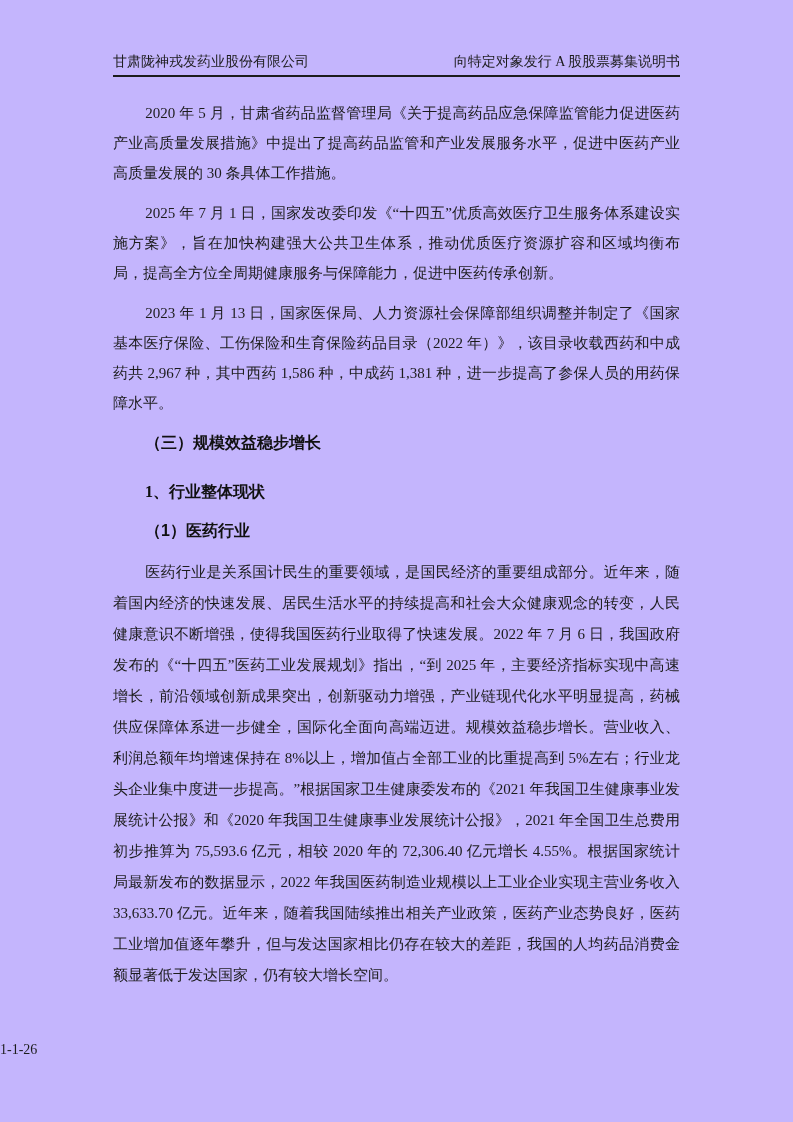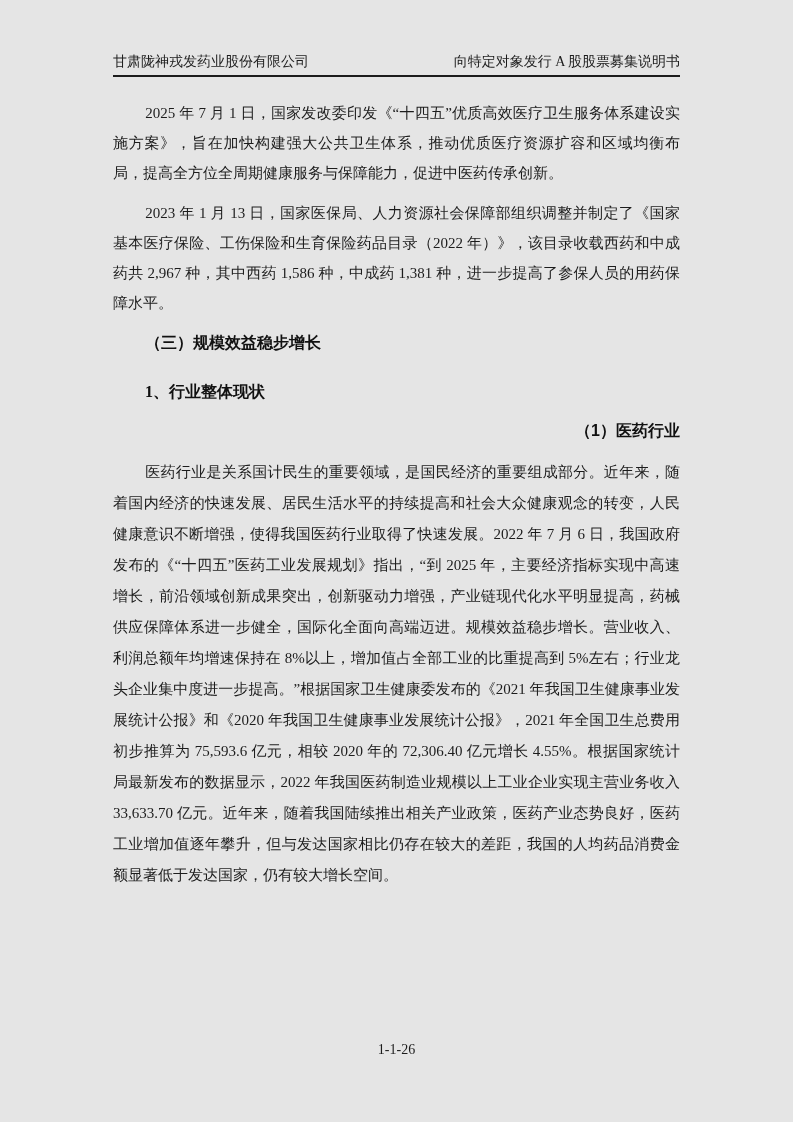--- a/index.html
+++ b/index.html
@@ -11,21 +11,21 @@
   body {
     width: 793px;
     height: 1122px;
     font-family: "Liberation Serif", "DejaVu Serif", serif;
     color: #1c1c1c;
   }
   .page {
     position: relative;
     width: 793px;
     height: 1122px;
-    background: #e5e5e5;
+    background: #c4b5fd;
     overflow: hidden;
     box-sizing: border-box;
   }
   .header {
     margin: 53px 113px 0 113px;
     display: flex;
     justify-content: space-between;
     align-items: baseline;
     font-size: 14px;
     line-height: 18px;
@@ -56,43 +56,44 @@
   .h-sec, .h-sub, .h-item {
     font-family: "Liberation Sans", "DejaVu Sans", sans-serif;
     font-weight: bold;
     font-size: 16px;
     line-height: 20px;
     text-indent: 2em;
     color: #111111;
   }
   .h-sec  { margin: 15px 0 0 0; }
   .h-sub  { margin: 29px 0 0 0; font-family: Liberation Serif, serif; }
-  .h-item { margin: 19px 0 16px 0; text-align: right; }
+  .h-item { margin: 19px 0 16px 0; }
   .footer {
     position: absolute;
     top: 1041px;
     left: 0;
     width: 793px;
-    text-align: center;
+    text-align: left;
     font-size: 14px;
     line-height: 18px;
   }
 </style>
 </head>
 <body>
 
 <div class="page">
 
   <div class="header">
     <span>甘肃陇神戎发药业股份有限公司</span>
     <span>向特定对象发行 A 股股票募集说明书</span>
   </div>
   <div class="header-rule"></div>
 
   <div class="content">
+    <p class="para">2020 年 5 月，甘肃省药品监督管理局《关于提高药品应急保障监管能力促进医药产业高质量发展措施》中提出了提高药品监管和产业发展服务水平，促进中医药产业高质量发展的 30 条具体工作措施。</p>
 
     <p class="para">2025 年 7 月 1 日，国家发改委印发《“十四五”优质高效医疗卫生服务体系建设实施方案》，旨在加快构建强大公共卫生体系，推动优质医疗资源扩容和区域均衡布局，提高全方位全周期健康服务与保障能力，促进中医药传承创新。</p>
 
     <p class="para">2023 年 1 月 13 日，国家医保局、人力资源社会保障部组织调整并制定了《国家基本医疗保险、工伤保险和生育保险药品目录（2022 年）》，该目录收载西药和中成药共 2,967 种，其中西药 1,586 种，中成药 1,381 种，进一步提高了参保人员的用药保障水平。</p>
 
     <h2 class="h-sec">（三）规模效益稳步增长</h2>
 
     <h3 class="h-sub">1、行业整体现状</h3>
 
     <h4 class="h-item">（1）医药行业</h4>

